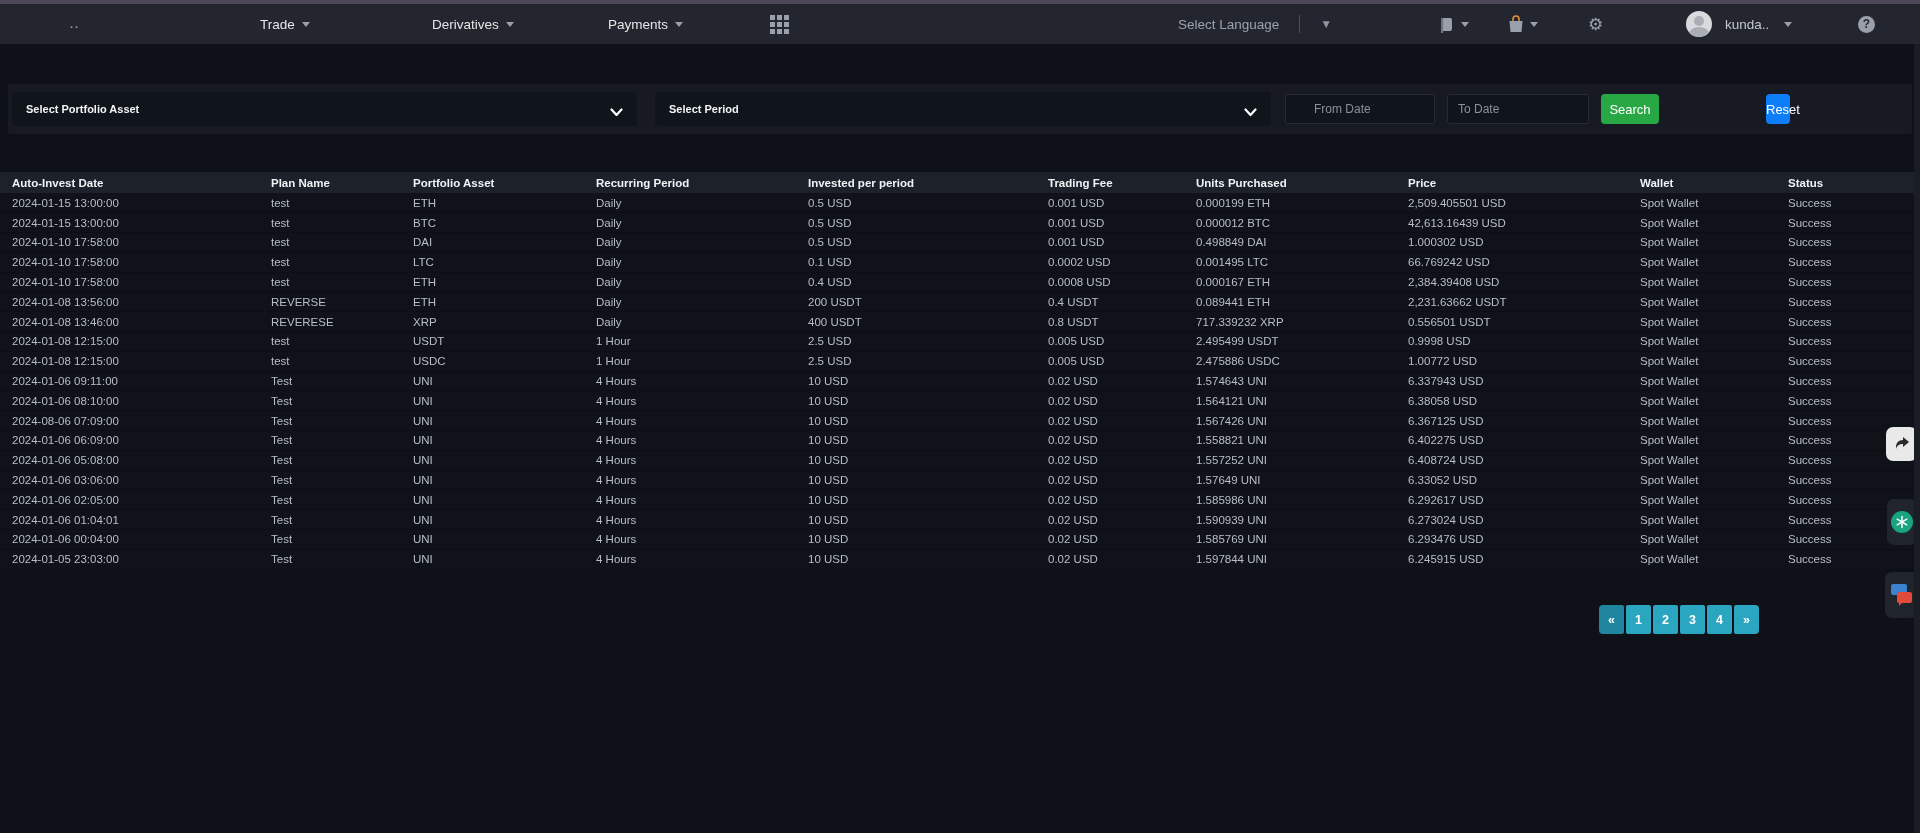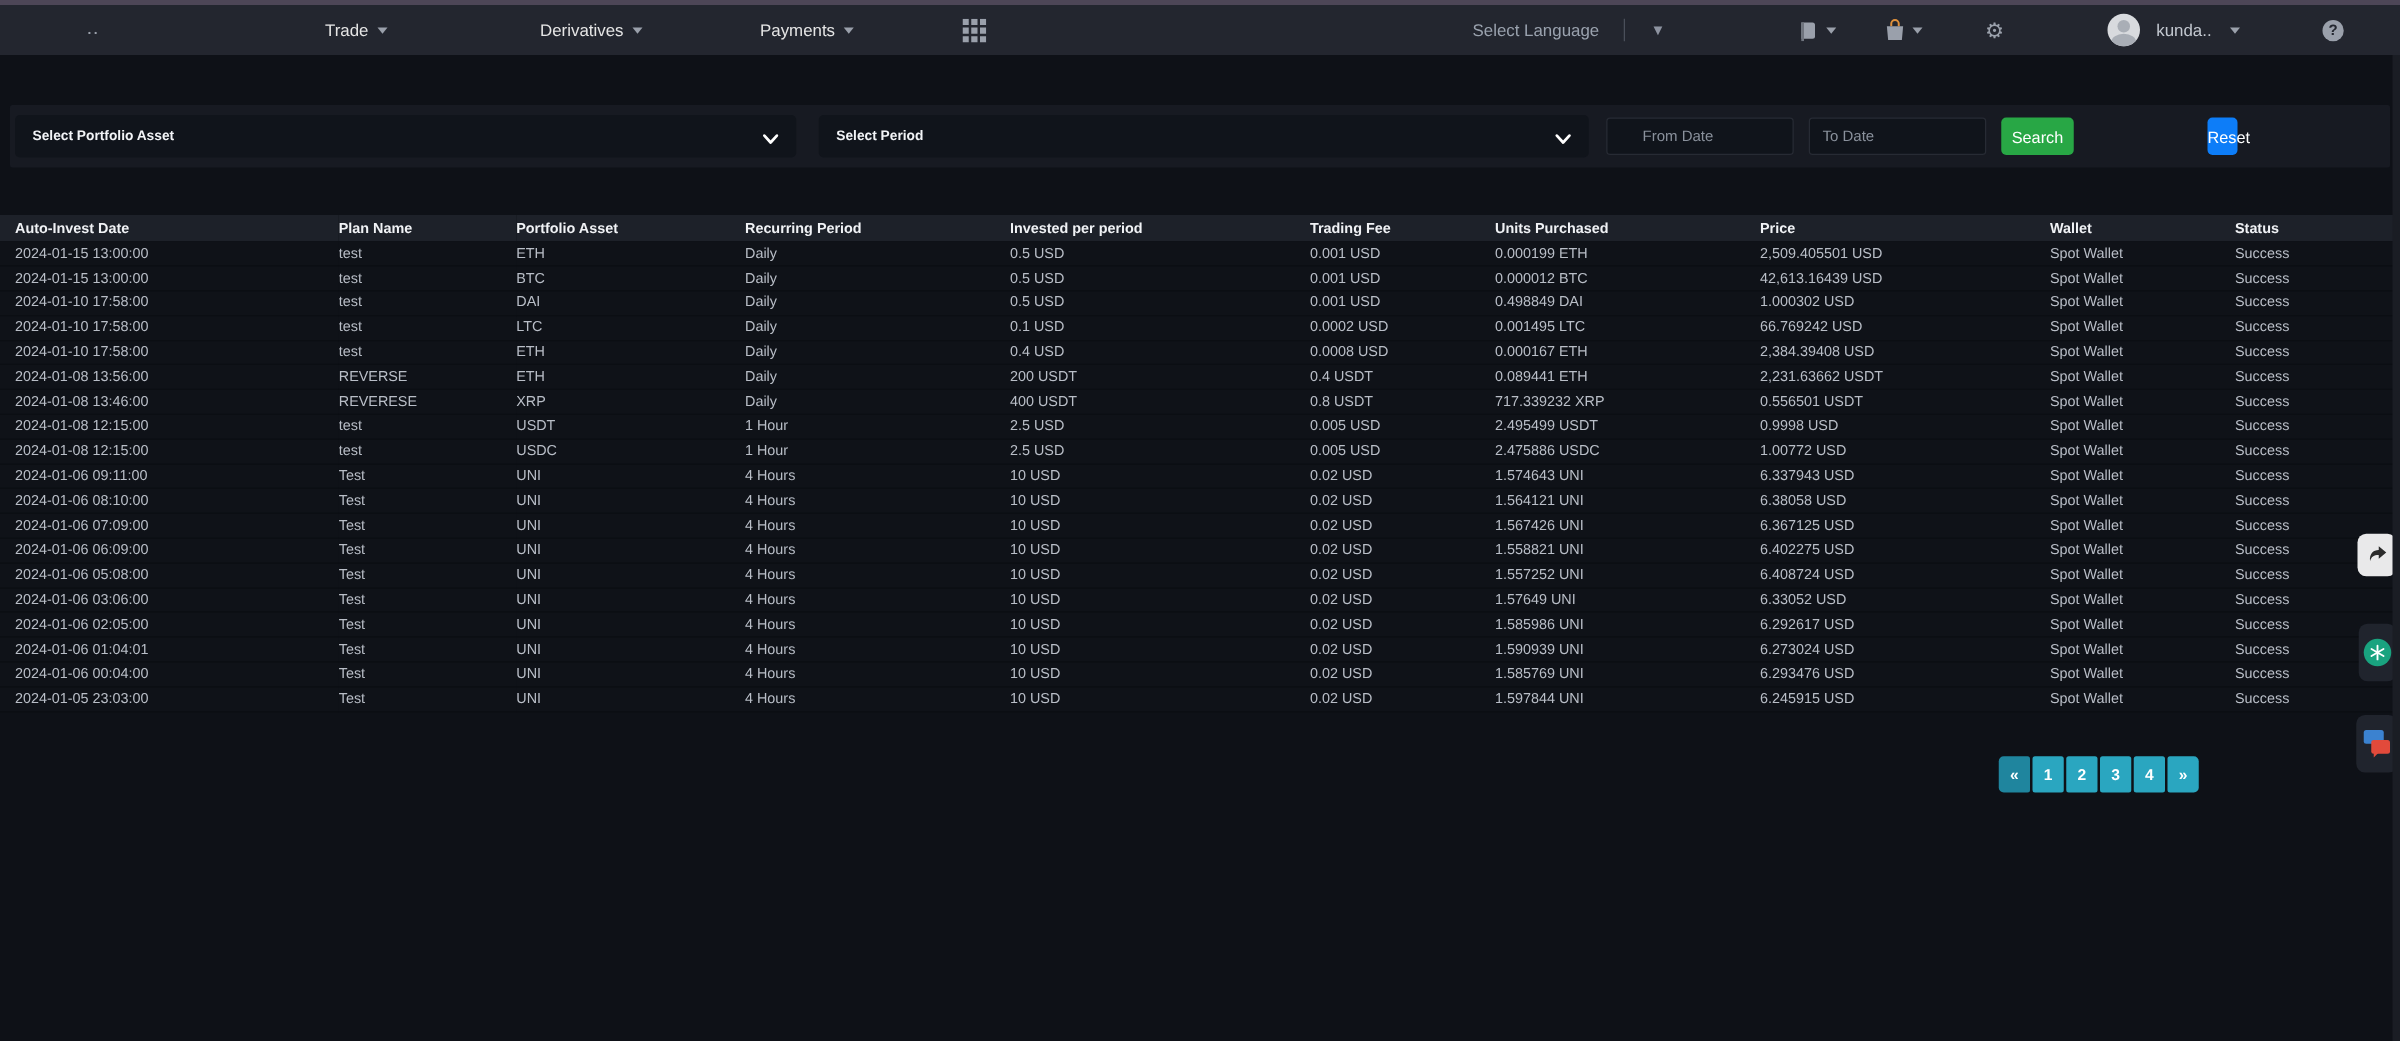--- a/index.html
+++ b/index.html
@@ -380,21 +380,21 @@
         <td>UNI</td>
         <td>4 Hours</td>
         <td>10 USD</td>
         <td>0.02 USD</td>
         <td>1.564121 UNI</td>
         <td>6.38058 USD</td>
         <td>Spot Wallet</td>
         <td>Success</td>
       </tr>
       <tr>
-        <td>2024-01-06 07:09:00</td>
+        <td>2024-08-06 07:09:00</td>
         <td>Test</td>
         <td>UNI</td>
         <td>4 Hours</td>
         <td>10 USD</td>
         <td>0.02 USD</td>
         <td>1.567426 UNI</td>
         <td>6.367125 USD</td>
         <td>Spot Wallet</td>
         <td>Success</td>
       </tr>

